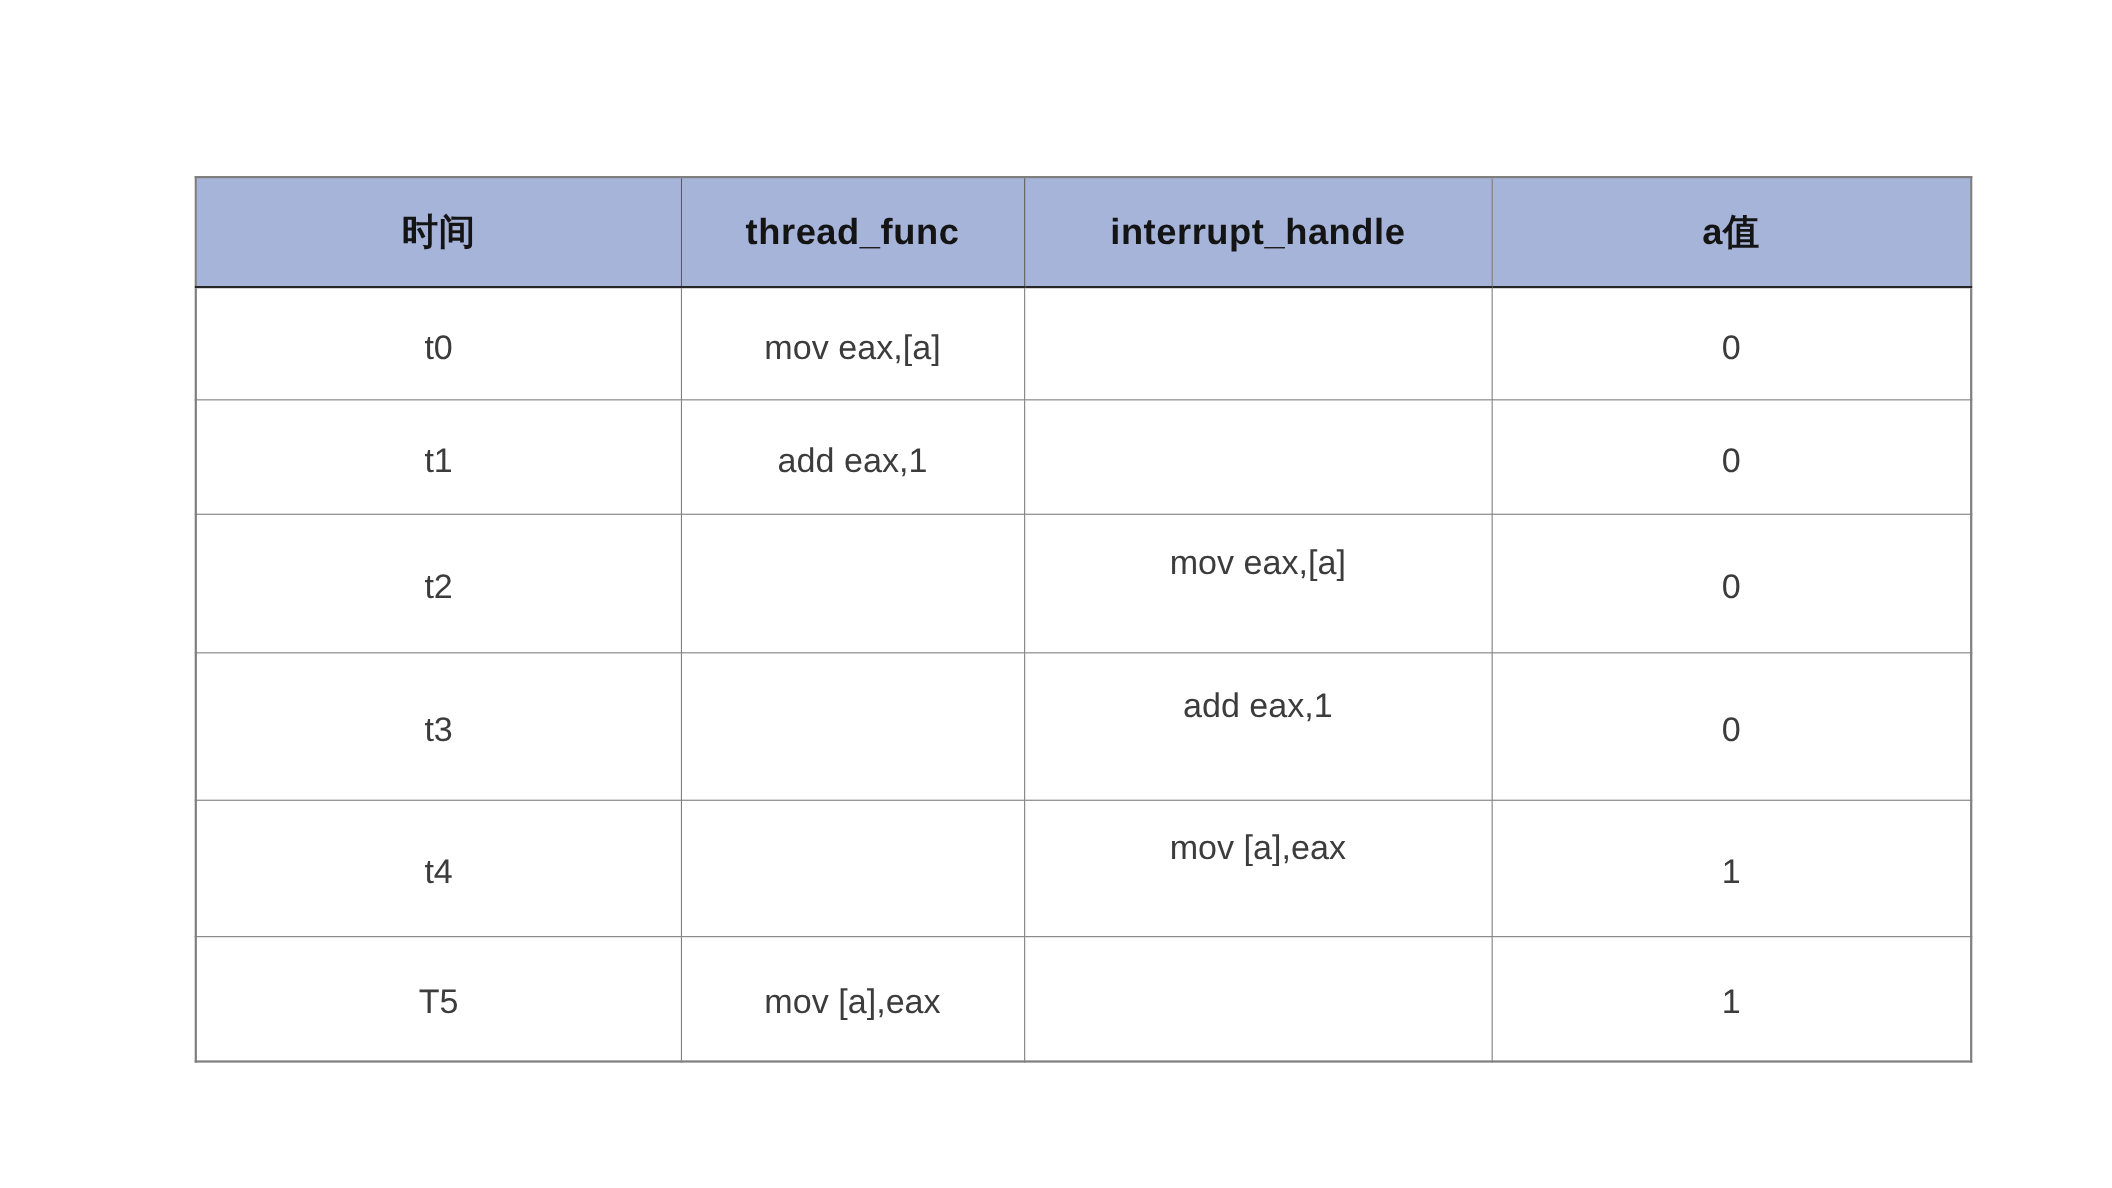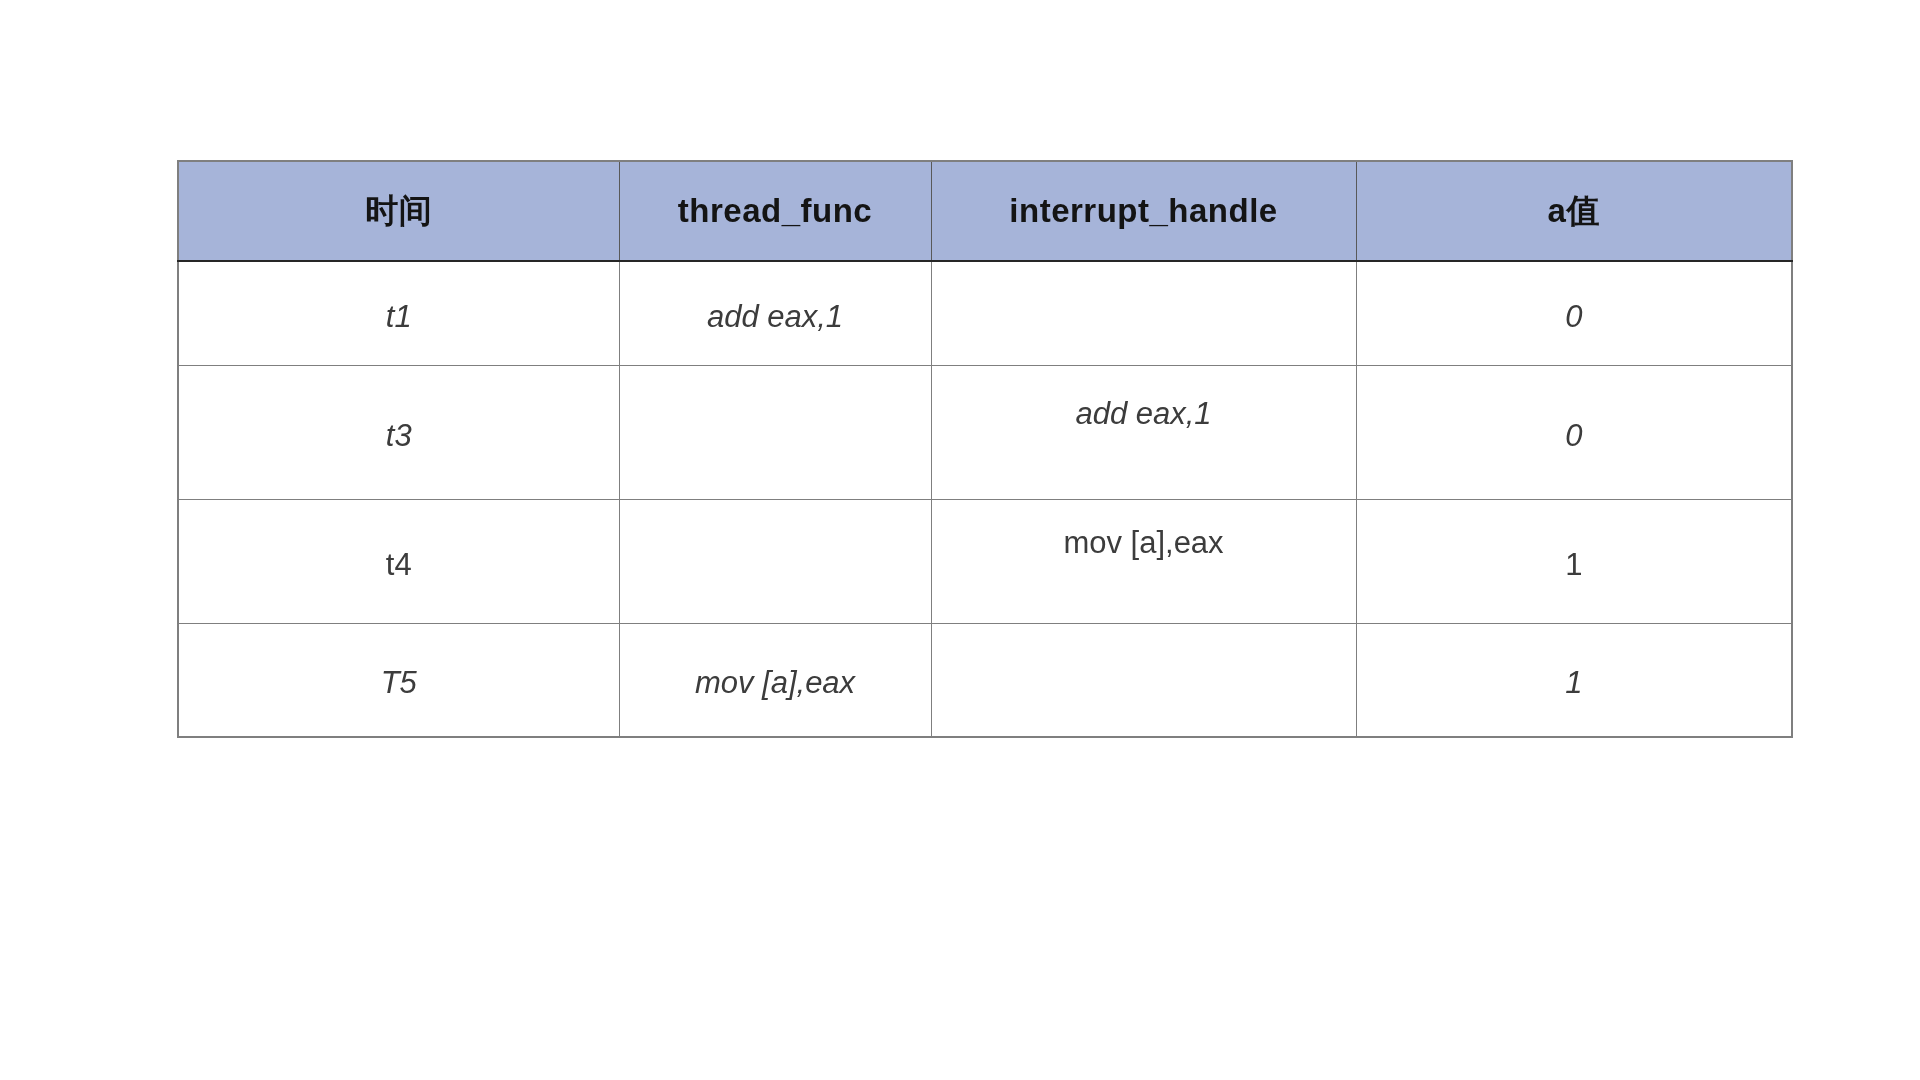--- a/index.html
+++ b/index.html
@@ -55,21 +55,21 @@
     padding-top: 8px;
     white-space: pre-line;
   }
   tr.r0 { height: 102px; }
   tr.r1 { height: 104px; }
   tr.r2 { height: 126px; }
   tr.r3 { height: 134px; margin-top: 40px; }
   tr.r4 { height: 124px; }
   tr.r5 { height: 114px; }
   
-  tr.alt td { background: #d5d5d5; font-style: italic; }
+  tr.alt td { background: #d5d5d5; }
   
   tr.tall td { padding-top: 18px; }
   tr.tall td.lift { padding: 0 0 36px 0; }
 </style>
 </head>
 <body>
 
 <div class="page">
   <table class="timeline">
     <colgroup>
@@ -80,24 +80,36 @@
     </colgroup>
     <thead>
       <tr>
         <th>时间</th>
         <th>thread_func</th>
         <th>interrupt_handle</th>
         <th>a值</th>
       </tr>
     </thead>
     <tbody>
+      <tr class="r0">
+        <td>t0</td>
+        <td>mov eax,[a]</td>
+        <td></td>
+        <td>0</td>
+      </tr>
       <tr class="r1 alt">
         <td>t1</td>
         <td>add eax,1</td>
         <td></td>
+        <td>0</td>
+      </tr>
+      <tr class="r2 tall">
+        <td>t2</td>
+        <td></td>
+        <td class="lift">mov eax,[a]</td>
         <td>0</td>
       </tr>
       <tr class="r3 tall alt">
         <td>t3</td>
         <td></td>
         <td class="lift">add eax,1</td>
         <td>0</td>
       </tr>
       <tr class="r4 tall">
         <td>t4</td>

